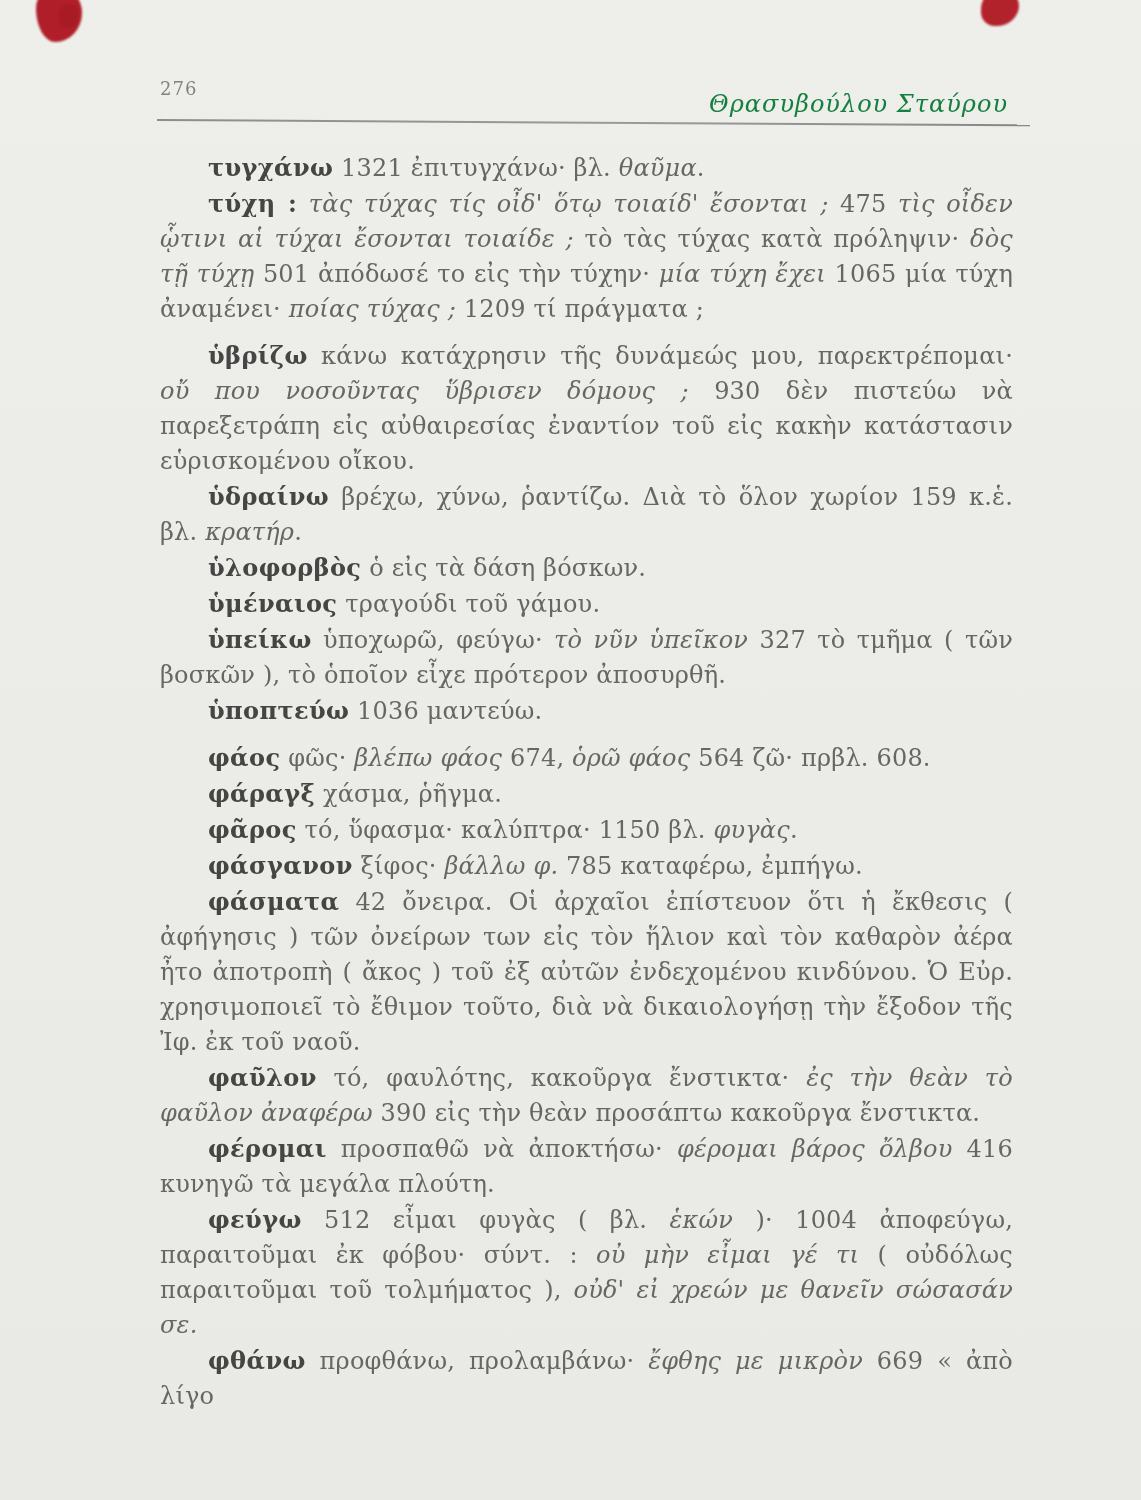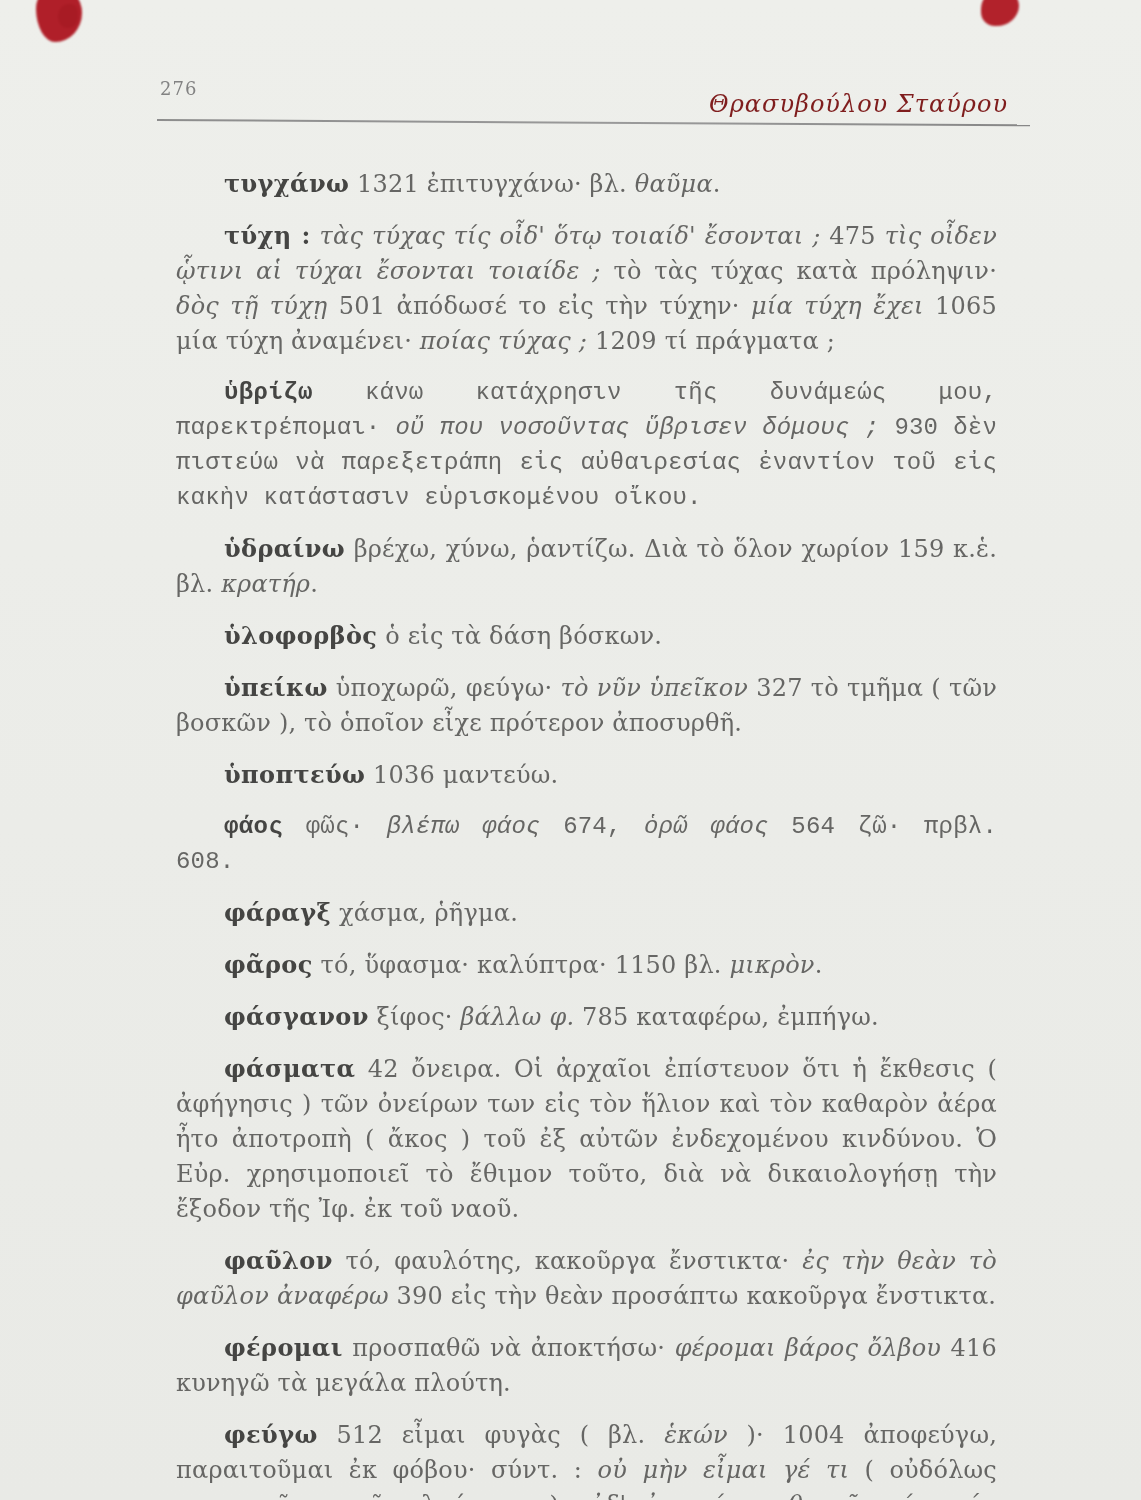--- a/index.html
+++ b/index.html
@@ -30,38 +30,38 @@
     border-radius: 50% 50% 62% 38% / 55% 45% 60% 40%;
     filter: blur(1.2px);
   }
 
   .page-number {
     position: absolute; left: 160px; top: 78px;
     font-size: 18px; color: #828282; letter-spacing: 1px;
   }
   .running-header {
     position: absolute; right: 133px; top: 90px;
-    font-size: 24px; color: #7f1d1d; letter-spacing: 1px;
+    font-size: 24px; color: #15803d; letter-spacing: 1px;
     font-style: italic;
   }
   .header-rule {
     position: absolute; left: 157px; top: 119px; width: 873px; height: 2px;
     background: linear-gradient(90deg, #8d8d8d 0%, #9a9a9a 55%, #878787 100%);
     transform: rotate(0.35deg); transform-origin: left center;
   }
 
   .page-body {
     position: absolute; left: 160px; top: 150px; width: 853px;
     font-size: 24px; line-height: 35px;
     color: #666664;
     text-align: justify;
     letter-spacing: 0.2px;
   }
-  .page-body p { margin: 16px; text-indent: 48px; }
-  .page-body p.gap { margin-top: 11px; font-family: Liberation Mono, monospace; }
+  .page-body p { margin: 0; text-indent: 48px; }
+  .page-body p.gap { margin-top: 11px; }
 
   .hw { font-weight: bold; color: #454543; letter-spacing: 0.4px; }
   .it { font-style: italic; }
   .rm { font-style: normal; }
 </style>
 </head>
 <body>
 
 <div class="page">
   <div class="ink-a"></div>
@@ -70,25 +70,26 @@
   <div class="page-number">276</div>
   <div class="running-header">Θρασυβούλου Σταύρου</div>
   <div class="header-rule"></div>
 
   <div class="page-body">
       <p><span class="hw">τυγχάνω</span><span class="rm"> 1321 ἐπιτυγχάνω· βλ. </span><span class="it">θαῦμα</span><span class="rm">.</span></p>
       <p><span class="hw">τύχη :</span><span class="it"> τὰς τύχας τίς οἶδ' ὅτῳ τοιαίδ' ἔσονται ; </span><span class="rm">475 </span><span class="it">τὶς οἶδεν ᾧτινι αἱ τύχαι ἔσονται τοιαίδε ; </span><span class="rm">τὸ τὰς τύχας κατὰ πρόληψιν· </span><span class="it">δὸς τῇ τύχῃ </span><span class="rm">501 ἀπόδωσέ το εἰς τὴν τύχην· </span><span class="it">μία τύχη ἔχει </span><span class="rm">1065 μία τύχη ἀναμένει· </span><span class="it">ποίας τύχας ; </span><span class="rm">1209 τί πράγματα ;</span></p>
       <p class="gap"><span class="hw">ὑβρίζω</span><span class="rm"> κάνω κατάχρησιν τῆς δυνάμεώς μου, παρεκτρέπομαι· </span><span class="it">οὔ που νοσοῦντας ὕβρισεν δόμους ; </span><span class="rm">930 δὲν πιστεύω νὰ παρεξετράπη εἰς αὐθαιρεσίας ἐναντίον τοῦ εἰς κακὴν κατάστασιν εὑρισκομένου οἴκου.</span></p>
       <p><span class="hw">ὑδραίνω</span><span class="rm"> βρέχω, χύνω, ῥαντίζω. Διὰ τὸ ὅλον χωρίον 159 κ.ἑ. βλ. </span><span class="it">κρατήρ</span><span class="rm">.</span></p>
       <p><span class="hw">ὑλοφορβὸς</span><span class="rm"> ὁ εἰς τὰ δάση βόσκων.</span></p>
+      <p><span class="hw">ὑμέναιος</span><span class="rm"> τραγούδι τοῦ γάμου.</span></p>
       <p><span class="hw">ὑπείκω</span><span class="rm"> ὑποχωρῶ, φεύγω· </span><span class="it">τὸ νῦν ὑπεῖκον </span><span class="rm">327 τὸ τμῆμα ( τῶν βοσκῶν ), τὸ ὁποῖον εἶχε πρότερον ἀποσυρθῆ.</span></p>
       <p><span class="hw">ὑποπτεύω</span><span class="rm"> 1036 μαντεύω.</span></p>
       <p class="gap"><span class="hw">φάος</span><span class="rm"> φῶς· </span><span class="it">βλέπω φάος </span><span class="rm">674, </span><span class="it">ὁρῶ φάος </span><span class="rm">564 ζῶ· πρβλ. 608.</span></p>
       <p><span class="hw">φάραγξ</span><span class="rm"> χάσμα, ῥῆγμα.</span></p>
-      <p><span class="hw">φᾶρος</span><span class="rm"> τό, ὕφασμα· καλύπτρα· 1150 βλ. </span><span class="it">μικρὸν</span><span class="rm">.</span></p>
+      <p><span class="hw">φᾶρος</span><span class="rm"> τό, ὕφασμα· καλύπτρα· 1150 βλ. </span><span class="it">φυγὰς</span><span class="rm">.</span></p>
       <p><span class="hw">φάσγανον</span><span class="rm"> ξίφος· </span><span class="it">βάλλω φ. </span><span class="rm">785 καταφέρω, ἐμπήγω.</span></p>
       <p><span class="hw">φάσματα</span><span class="rm"> 42 ὄνειρα. Οἱ ἀρχαῖοι ἐπίστευον ὅτι ἡ ἔκθεσις ( ἀφήγησις ) τῶν ὀνείρων των εἰς τὸν ἥλιον καὶ τὸν καθαρὸν ἀέρα ἦτο ἀποτροπὴ ( ἄκος ) τοῦ ἐξ αὐτῶν ἐνδεχομένου κινδύνου. Ὁ Εὐρ. χρησιμοποιεῖ τὸ ἔθιμον τοῦτο, διὰ νὰ δικαιολογήσῃ τὴν ἔξοδον τῆς Ἰφ. ἐκ τοῦ ναοῦ.</span></p>
       <p><span class="hw">φαῦλον</span><span class="rm"> τό, φαυλότης, κακοῦργα ἔνστικτα· </span><span class="it">ἐς τὴν θεὰν τὸ φαῦλον ἀναφέρω </span><span class="rm">390 εἰς τὴν θεὰν προσάπτω κακοῦργα ἔνστικτα.</span></p>
       <p><span class="hw">φέρομαι</span><span class="rm"> προσπαθῶ νὰ ἀποκτήσω· </span><span class="it">φέρομαι βάρος ὄλβου </span><span class="rm">416 κυνηγῶ τὰ μεγάλα πλούτη.</span></p>
       <p><span class="hw">φεύγω</span><span class="rm"> 512 εἶμαι φυγὰς ( βλ. </span><span class="it">ἑκών</span><span class="rm"> )· 1004 ἀποφεύγω, παραιτοῦμαι ἐκ φόβου· σύντ. : </span><span class="it">οὐ μὴν εἶμαι γέ τι </span><span class="rm">( οὐδόλως παραιτοῦμαι τοῦ τολμήματος ), </span><span class="it">οὐδ' εἰ χρεών με θανεῖν σώσασάν σε.</span></p>
       <p><span class="hw">φθάνω</span><span class="rm"> προφθάνω, προλαμβάνω· </span><span class="it">ἔφθης με μικρὸν </span><span class="rm">669 « ἀπὸ λίγο</span></p>
     </div>
 </div>
 
 </body></html>

